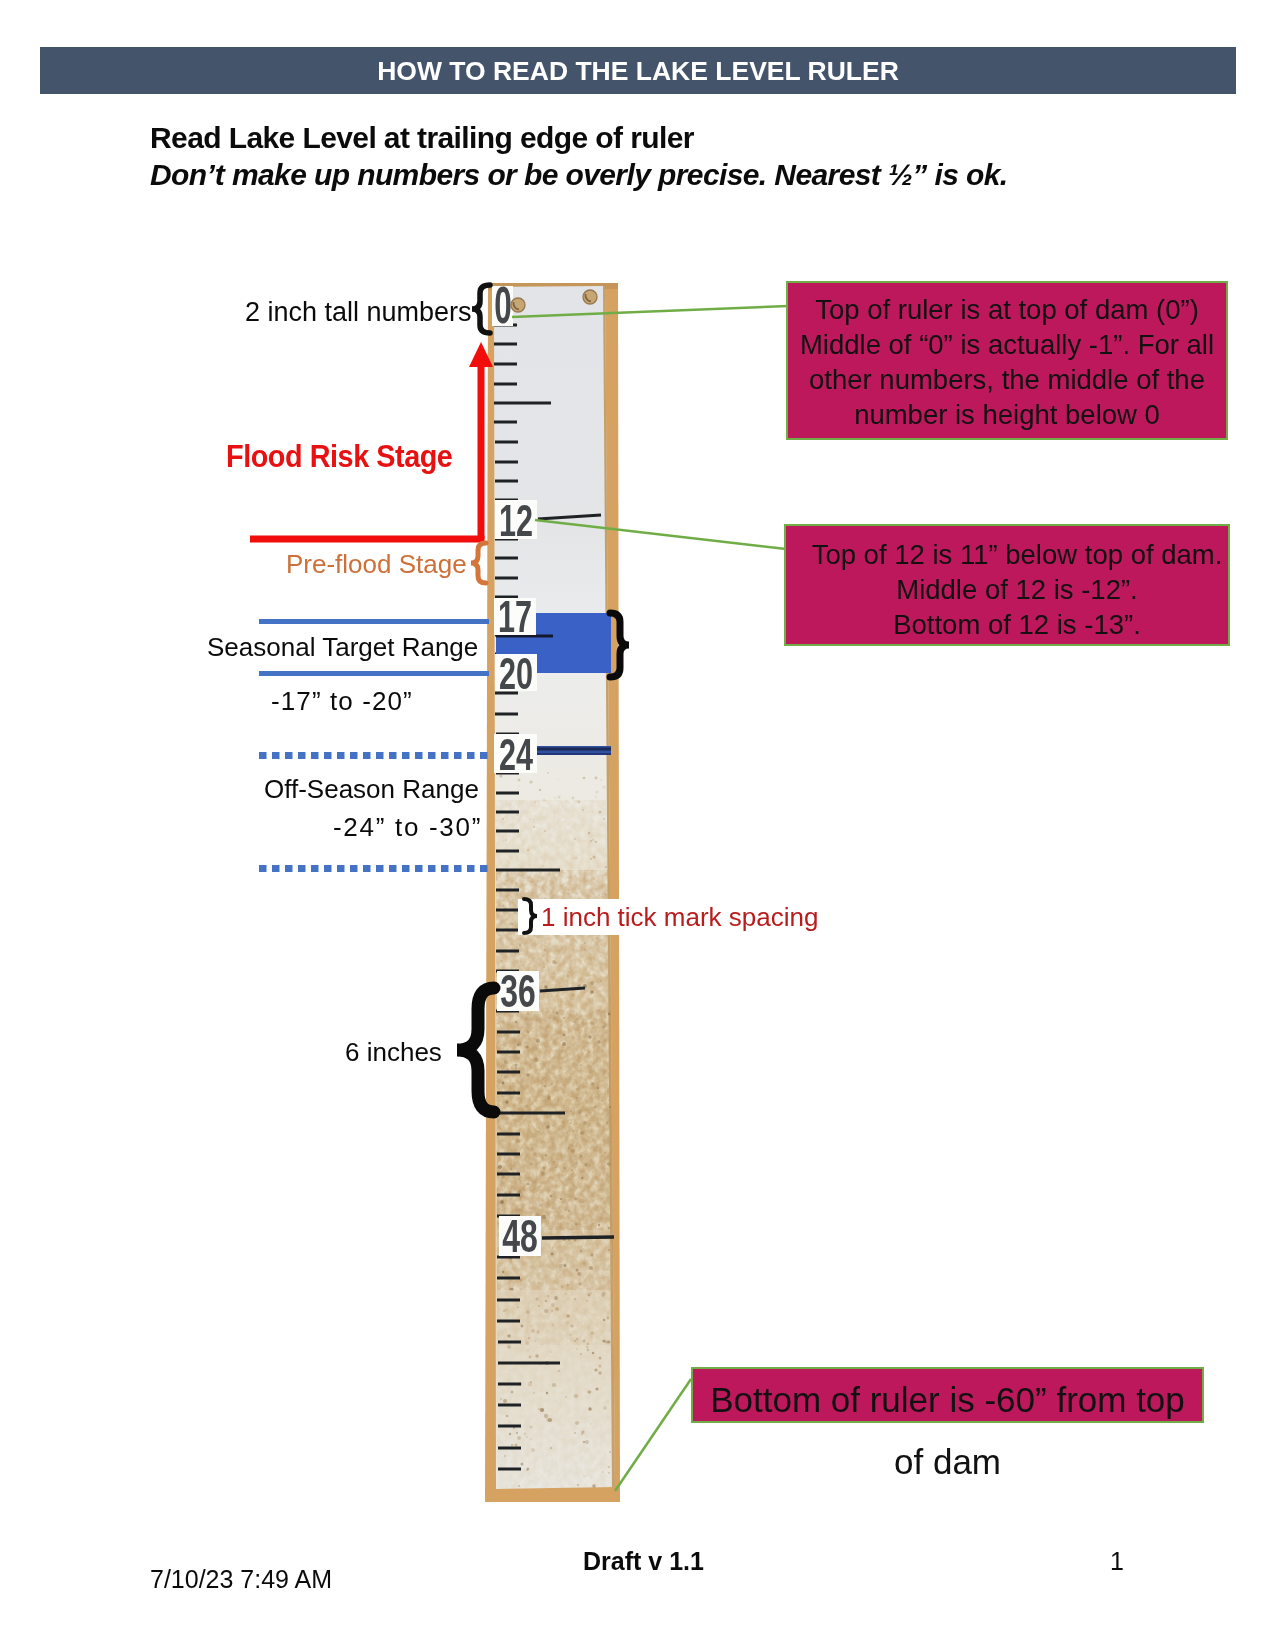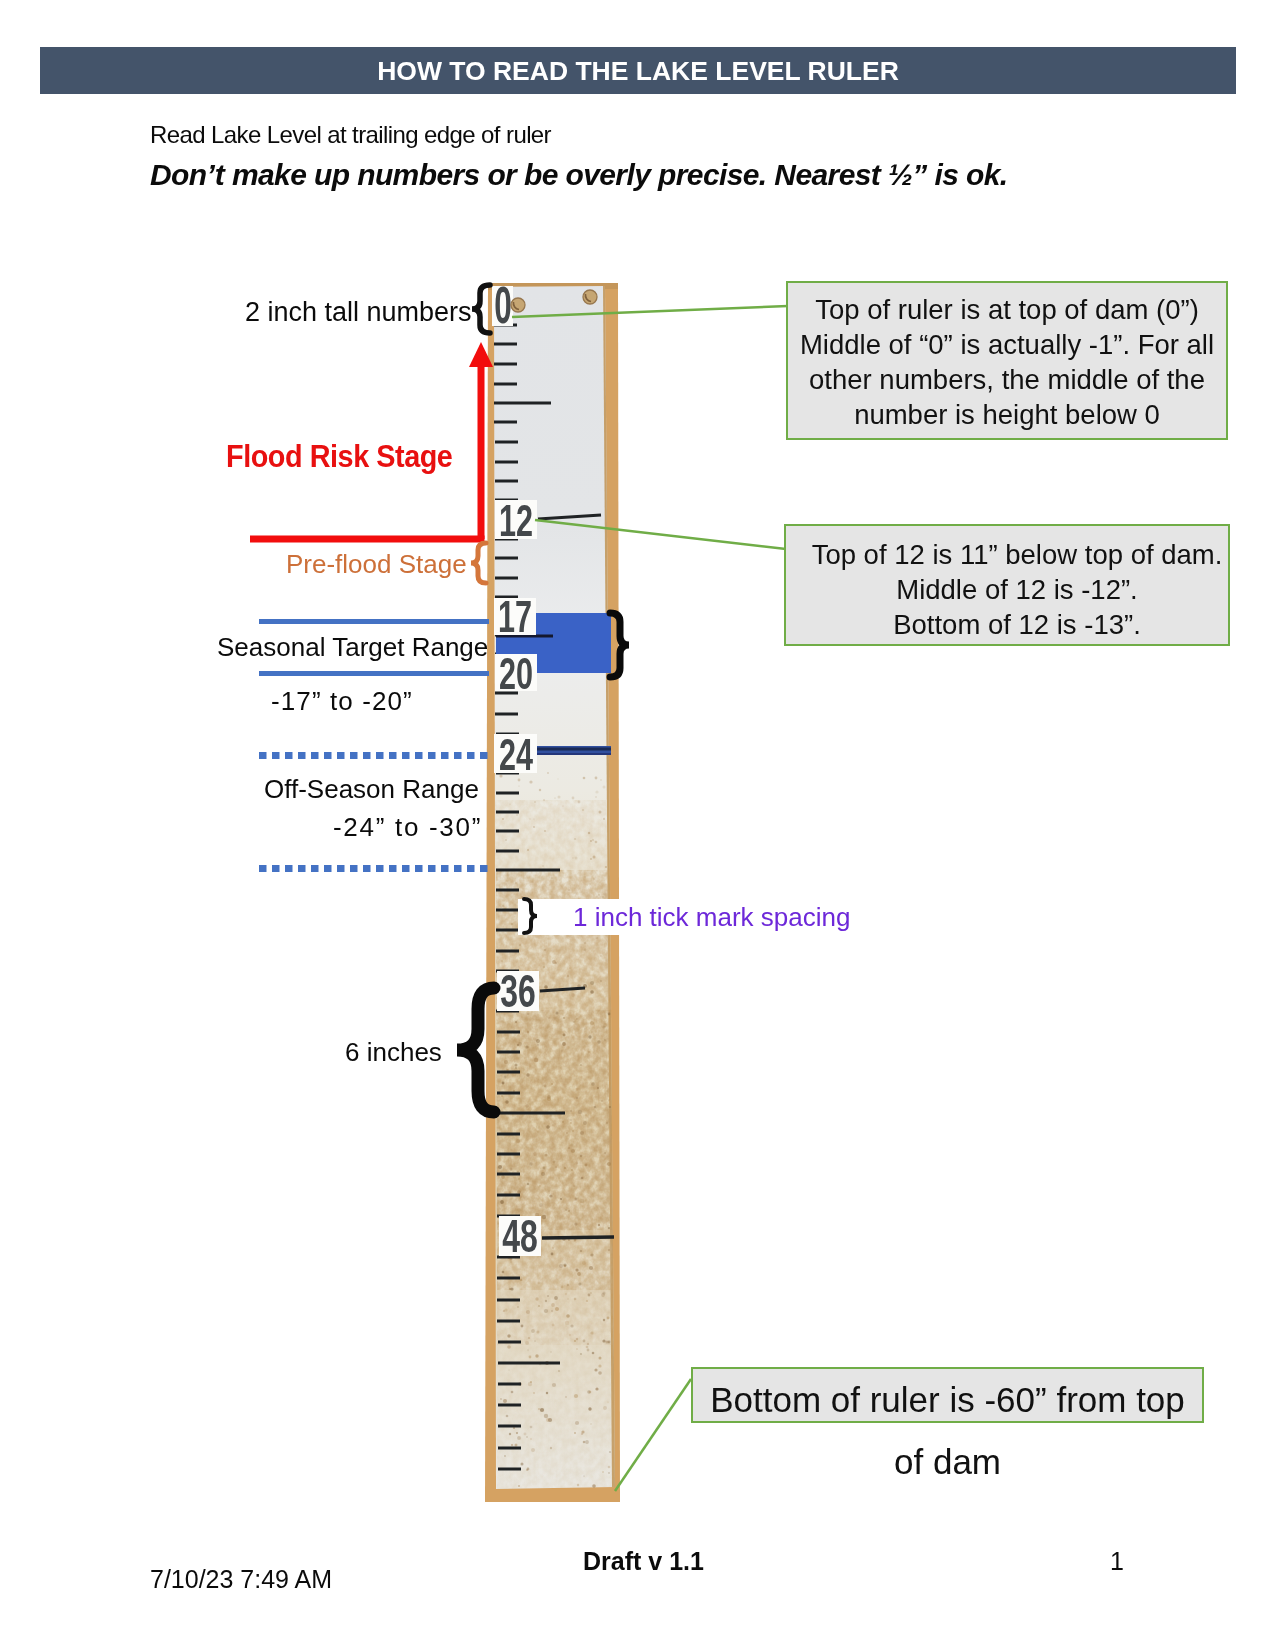--- a/index.html
+++ b/index.html
@@ -1,27 +1,27 @@
 <!DOCTYPE html>
 <html><head><meta charset="utf-8">
 <style>
   html,body { margin:0; padding:0; }
   body { width:1275px; height:1650px; background:#ffffff; position:relative;
          font-family:"Liberation Sans", sans-serif; overflow:hidden; }
   .abs { position:absolute; }
-  .gbox { position:absolute; border:2.5px solid #70ad47; background:#e5e5e5;
+  .gbox { position:absolute; border:2.5px solid #70ad47; background:#be185d;
           text-align:center; color:#111; box-sizing:border-box; }
 </style></head>
 <body>
 
 <div class="abs" style="left:40px;top:47px;width:1196px;height:47px;background:#44546a;"></div>
 
 <div class="abs" style="left:40px;top:56px;width:1196px;text-align:center;color:#ffffff;font-size:26.5px;font-weight:bold;letter-spacing:0px;">HOW TO READ THE LAKE LEVEL RULER</div>
 
-<div class="abs" style="left:150px;top:121px;font-size:24px;font-weight:normal;color:#0b0b0b;letter-spacing:-0.6px;">Read Lake Level at trailing edge of ruler</div>
+<div class="abs" style="left:150px;top:121px;font-size:30px;font-weight:bold;color:#0b0b0b;letter-spacing:-0.6px;">Read Lake Level at trailing edge of ruler</div>
 
 <div class="abs" style="left:150px;top:158px;font-size:30px;font-weight:bold;font-style:italic;color:#0b0b0b;letter-spacing:-0.6px;">Don’t make up numbers or be overly precise. Nearest ½” is ok.</div>
 <svg width="1275" height="1650" viewBox="0 0 1275 1650" style="position:absolute;left:0;top:0">
 <defs>
   <linearGradient id="faceg" x1="0" y1="0" x2="0" y2="1">
     <stop offset="0" stop-color="#e2e4e7"></stop>
     <stop offset="0.2" stop-color="#e3e5e7"></stop>
     <stop offset="0.3" stop-color="#ecedee"></stop>
     <stop offset="0.42" stop-color="#eceae2"></stop>
     <stop offset="0.55" stop-color="#e5dcc6"></stop>
@@ -621,29 +621,29 @@
 <rect x="480" y="752" width="7.5" height="7" fill="#4472c4"></rect>
 <rect x="480" y="865" width="7.5" height="7" fill="#4472c4"></rect>
 </svg>
 
 <div class="abs" style="left:245px;top:297px;font-size:27px;color:#0b0b0b;">2 inch tall numbers</div>
 
 <div class="abs" style="left:226px;top:438px;font-size:32px;font-weight:bold;color:#e81010;letter-spacing:-0.5px;transform:scale(0.9,1);transform-origin:left top;">Flood Risk Stage</div>
 
 <div class="abs" style="left:286px;top:549px;font-size:26px;color:#cd7039;">Pre-flood Stage</div>
 
-<div class="abs" style="left:217px;top:632px;font-size:26px;color:#0b0b0b;">Seasonal Target Range</div>
+<div class="abs" style="left:207px;top:632px;font-size:26px;color:#0b0b0b;">Seasonal Target Range</div>
 
 <div class="abs" style="left:271px;top:686px;font-size:26px;letter-spacing:1.1px;color:#0b0b0b;">-17” to -20”</div>
 
 <div class="abs" style="left:264px;top:774px;font-size:26px;color:#0b0b0b;">Off-Season Range</div>
 
 <div class="abs" style="left:333px;top:812px;font-size:26px;letter-spacing:1.7px;color:#0b0b0b;">-24” to -30”</div>
 
-<div class="abs" style="left:541px;top:902px;font-size:26px;color:#6d28d9;margin-left:32px;">1 inch tick mark spacing</div>
+<div class="abs" style="left:541px;top:902px;font-size:26px;color:#b91c1c;">1 inch tick mark spacing</div>
 
 <div class="abs" style="left:345px;top:1037px;font-size:26px;color:#0b0b0b;">6 inches</div>
 
 <div class="gbox" style="left:786px;top:281px;width:442px;height:159px;font-size:27.5px;line-height:35px;padding-top:9px;">Top of ruler is at top of dam (0”)<br>Middle of “0” is actually -1”. For all<br>other numbers, the middle of the<br>number is height below 0</div>
 
 <div class="gbox" style="left:784px;top:524px;width:446px;height:122px;font-size:27.5px;line-height:35px;padding-top:11px;padding-left:20px;">Top of 12 is 11” below top of dam.<br>Middle of 12 is -12”.<br>Bottom of 12 is -13”.</div>
 
 <div class="gbox" style="left:691px;top:1334px;width:513px;height:56px;font-size:35px;line-height:62px;margin-top:33px;">Bottom of ruler is -60” from top of dam</div>
 
 <div class="abs" style="left:150px;top:1547px;font-size:25px;color:#0b0b0b;margin-top:18px;">7/10/23 7:49 AM</div>

